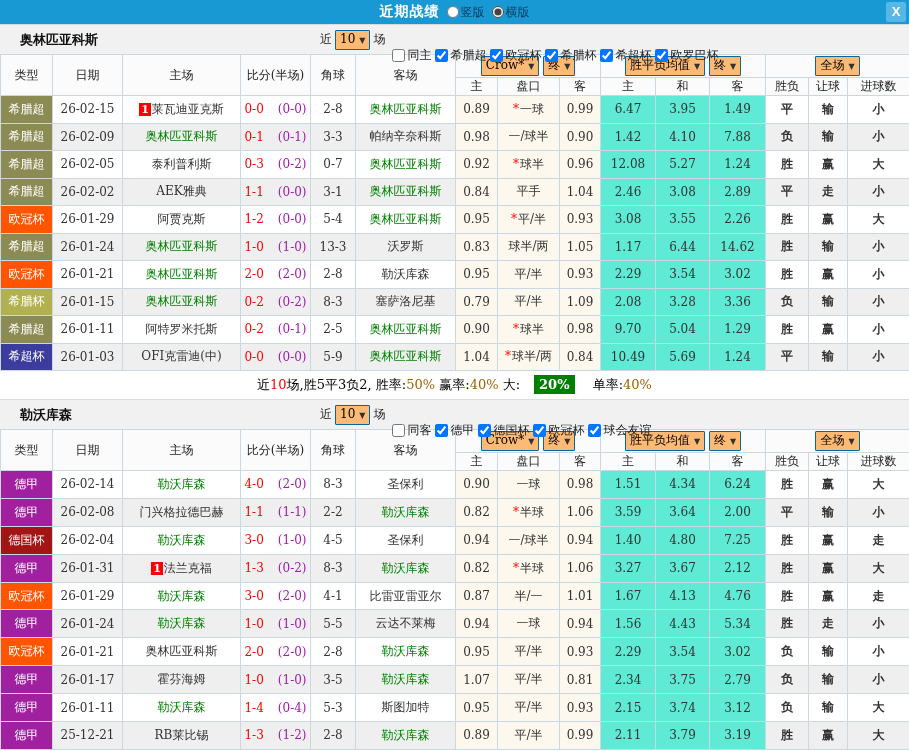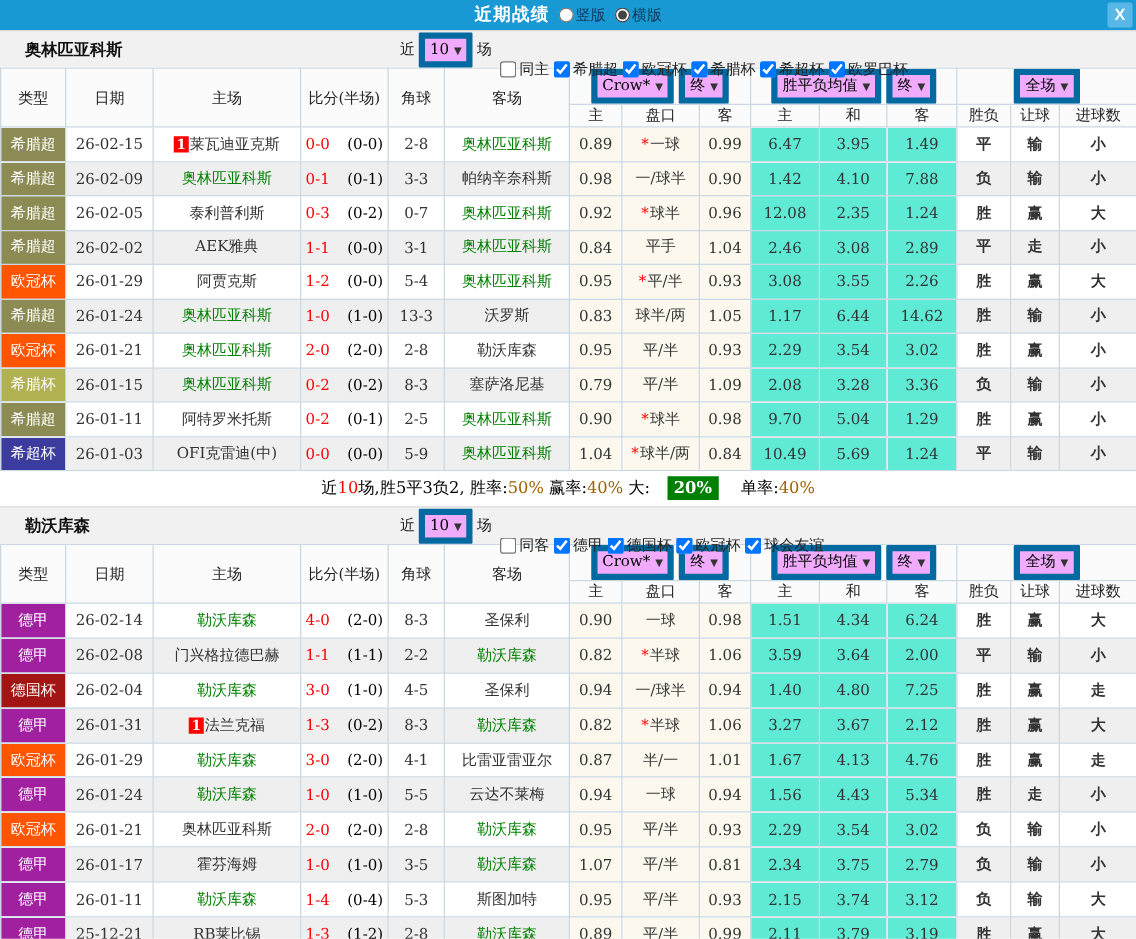--- a/index.html
+++ b/index.html
@@ -16,39 +16,39 @@
   .tradio input{width:12px;height:12px;margin:0;accent-color:#444;}
   .close{position:absolute;right:3px;top:2px;width:20px;height:20px;background:#58b7e6;border-radius:2px;
          color:#fff;font-weight:bold;font-size:13px;line-height:20px;text-align:center;cursor:pointer;}
   
   .sec-head{height:30px;background:#f1f1f1;border-top:1px solid #dcdcdc;position:relative;display:flex;align-items:center;}
   .team{margin-left:20px;font-weight:bold;font-size:13px;color:#111;font-family:"DejaVu Serif",serif;}
   .filters{position:absolute;left:317px;display:flex;align-items:center;font-size:12px;color:#222;font-family:"DejaVu Serif",serif;white-space:nowrap;}
   .flabel{margin:0 3px;}
   .chk{display:flex;align-items:center;margin-left:4px;cursor:pointer;margin-top:31px;}
   .chk input{width:13px;height:13px;margin:0 2px 0 0;}
-  .sel{display:inline-block;background:#f0abfc;border:5px solid #0369a1;border-radius:1px;padding:1px 4px;
+  .sel{display:inline-block;background:#fdba74;border:1px solid #0369a1;border-radius:1px;padding:1px 4px;
        font-size:12px;color:#000;white-space:nowrap;cursor:pointer;line-height:15px;}
   .sel .arr{font-size:8px;margin-left:4px;color:#333;}
   
   .grid{border-collapse:collapse;table-layout:fixed;width:909px;font-family:"DejaVu Serif",serif;}
   .grid th,.grid td{border:1px solid #c9d8e2;padding:0;text-align:center;font-size:12px;white-space:nowrap;overflow:hidden;}
   .grid thead th{background:#fbfbfb;font-weight:400;color:#222;}
   tr.h1{height:23px;} tr.h2{height:17px;}
   .s0 tbody tr{height:27.5px;} .s1 tbody tr{height:27.9px;}
   col.c0{width:52px;}col.c1{width:70px;}col.c2{width:118px;}col.c3{width:70px;}col.c4{width:45px;}
   col.c5{width:100px;}col.c6{width:42px;}col.c7{width:62px;}col.c8{width:41px;}col.c9{width:55px;}
   col.c10{width:54px;}col.c11{width:56px;}col.c12{width:43px;}col.c13{width:39px;}col.c14{width:62px;}
   td.cream{background:#fcf8ee;color:#333;}
   td.blu{background:#5eead4;color:#333;}
   td.alt{background:#fff;color:#333;}
   tr.even td.alt{background:#efefef;}
   td.type{color:#fff !important;}
   .focus{color:#008000;}
-  .ft{color:#ff0000;} .ht{color:#000000;margin-left:14px;}
+  .ft{color:#ff0000;} .ht{color:#a21caf;margin-left:14px;}
   .star{color:#ff0000;margin-right:1px;}
   .res{font-weight:700;}
   .c-r{color:#e60000;} .c-g{color:#008000;} .c-b{color:#0000e0;}
   .badge{display:inline-block;background:#ff0000;color:#fff;font-size:11px;line-height:13px;padding:0 2px;
          margin-right:1px;font-weight:700;}
   
   .summary{height:28px;line-height:28px;text-align:center;font-size:13px;color:#000;background:#fff;
            font-family:"DejaVu Serif",serif;}
   .sp-k{color:#000;} .sp-r{color:#ff0000;} .sp-b{color:#a16207;}
   .sp-gbg{background:#008000;color:#fff;padding:2px 5px;font-weight:bold;margin:0 14px;}
@@ -194,21 +194,21 @@
             <td class="alt type" style="background: rgb(139, 139, 83);">希腊超</td>
             <td class="alt">26-02-05</td>
             <td class="alt"><span>泰利普利斯</span></td>
             <td class="alt"><span class="ft">0-3</span><span class="ht">(0-2)</span></td>
             <td class="alt">0-7</td>
             <td class="alt"><span class="focus">奥林匹亚科斯</span></td>
             <td class="cream">0.92</td>
             <td class="cream"><span class="star">*</span>球半</td>
             <td class="cream">0.96</td>
             <td class="blu">12.08</td>
-            <td class="blu">2.35</td>
+            <td class="blu">5.27</td>
             <td class="blu">1.24</td>
             <td class="alt res c-r">胜</td>
             <td class="alt res c-r">赢</td>
             <td class="alt res c-r">大</td>
           </tr>
           <tr class="even">
             <td class="alt type" style="background: rgb(139, 139, 83);">希腊超</td>
             <td class="alt">26-02-02</td>
             <td class="alt"><span>AEK雅典</span></td>
             <td class="alt"><span class="ft">1-1</span><span class="ht">(0-0)</span></td>

